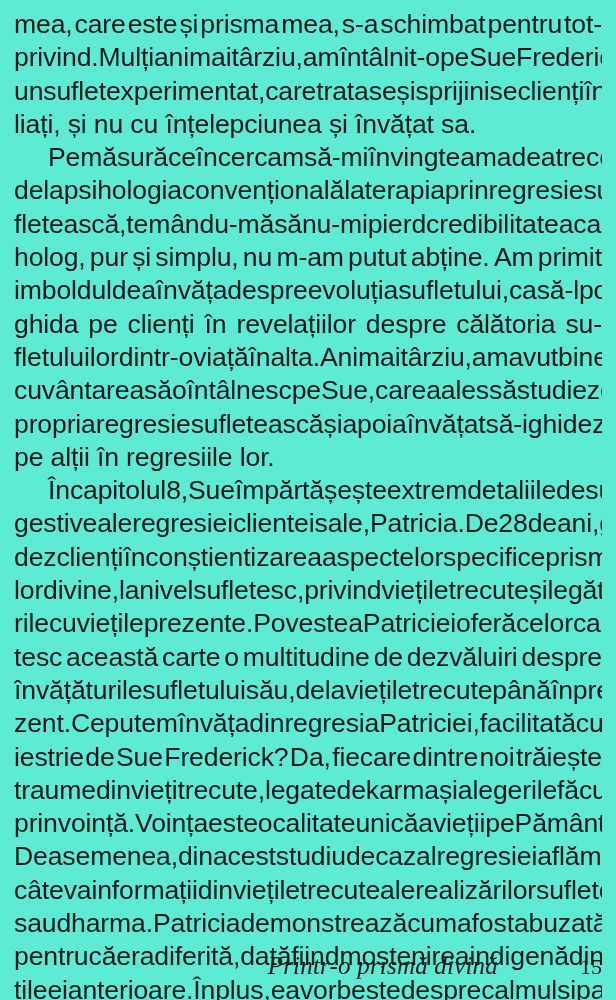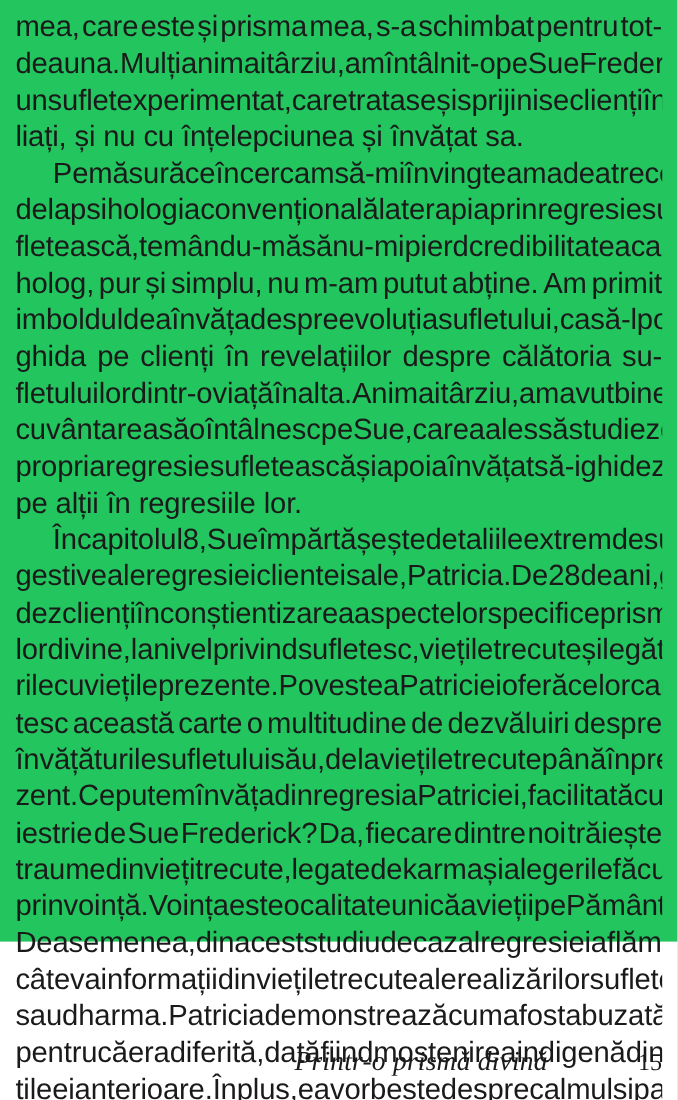--- a/index.html
+++ b/index.html
@@ -12,22 +12,22 @@
     height: 1000px;
     overflow: hidden;
     font-family: "Liberation Sans", sans-serif;
     color: #1a1a1a;
     -webkit-font-smoothing: antialiased;
   }
 
   .page {
     position: relative;
     width: 616px;
-    height: 856px;
-    background: #22c55e;
+    height: 1000px;
+    background: #5eead4;
     box-sizing: border-box;
   }
 
   .text-block {
     position: absolute;
     left: 14px;
     top: 8px;
     width: 588px;
   }
 
@@ -95,41 +95,41 @@
   }
 </style>
 </head>
 <body>
 
 <div class="page">
 
   <div class="text-block">
       <div>
         <div class="line just"><span class="w">mea,</span><span class="w">care</span><span class="w">este</span><span class="w">și</span><span class="w">prisma</span><span class="w">mea,</span><span class="w">s-a</span><span class="w">schimbat</span><span class="w">pentru</span><span class="w">tot-</span></div>
-        <div class="line just"><span class="w">deauna.</span><span class="w">Mulți</span><span class="w">ani</span><span class="w">mai</span><span class="w">târziu,</span><span class="w">am</span><span class="w">întâlnit-o</span><span class="w">pe</span><span class="w">Sue</span><span class="w">Frederick,</span></div>
+        <div class="line just"><span class="w">privind.</span><span class="w">Mulți</span><span class="w">ani</span><span class="w">mai</span><span class="w">târziu,</span><span class="w">am</span><span class="w">întâlnit-o</span><span class="w">pe</span><span class="w">Sue</span><span class="w">Frederick,</span></div>
         <div class="line just"><span class="w">un</span><span class="w">suflet</span><span class="w">experimentat,</span><span class="w">care</span><span class="w">tratase</span><span class="w">și</span><span class="w">sprijinise</span><span class="w">clienți</span><span class="w">îndo-</span></div>
         <div class="line last"><span class="w">liați,</span><span class="w">și</span><span class="w">nu</span><span class="w">cu</span><span class="w">înțelepciunea</span><span class="w">și</span><span class="w">învățat</span><span class="w">sa.</span></div>
       </div>
       <div>
         <div class="line just indent"><span class="w">Pe</span><span class="w">măsură</span><span class="w">ce</span><span class="w">încercam</span><span class="w">să-mi</span><span class="w">înving</span><span class="w">teama</span><span class="w">de</span><span class="w">a</span><span class="w">trece</span></div>
         <div class="line just"><span class="w">de</span><span class="w">la</span><span class="w">psihologia</span><span class="w">convențională</span><span class="w">la</span><span class="w">terapia</span><span class="w">prin</span><span class="w">regresie</span><span class="w">su-</span></div>
         <div class="line just"><span class="w">fletească,</span><span class="w">temându-mă</span><span class="w">să</span><span class="w">nu-mi</span><span class="w">pierd</span><span class="w">credibilitatea</span><span class="w">ca</span><span class="w">psi-</span></div>
         <div class="line just"><span class="w">holog,</span><span class="w">pur</span><span class="w">și</span><span class="w">simplu,</span><span class="w">nu</span><span class="w">m-am</span><span class="w">putut</span><span class="w">abține.</span><span class="w">Am</span><span class="w">primit</span></div>
         <div class="line just"><span class="w">imboldul</span><span class="w">de</span><span class="w">a</span><span class="w">învăța</span><span class="w">despre</span><span class="w">evoluția</span><span class="w">sufletului,</span><span class="w">ca</span><span class="w">să-l</span><span class="w">pot</span></div>
         <div class="line just"><span class="w">ghida</span><span class="w">pe</span><span class="w">clienți</span><span class="w">în</span><span class="w">revelațiilor</span><span class="w">despre</span><span class="w">călătoria</span><span class="w">su-</span></div>
         <div class="line just"><span class="w">fletului</span><span class="w">lor</span><span class="w">dintr-o</span><span class="w">viață</span><span class="w">în</span><span class="w">alta.</span><span class="w">Ani</span><span class="w">mai</span><span class="w">târziu,</span><span class="w">am</span><span class="w">avut</span><span class="w">bine-</span></div>
         <div class="line just"><span class="w">cuvântarea</span><span class="w">să</span><span class="w">o</span><span class="w">întâlnesc</span><span class="w">pe</span><span class="w">Sue,</span><span class="w">care</span><span class="w">a</span><span class="w">ales</span><span class="w">să</span><span class="w">studieze</span></div>
         <div class="line just"><span class="w">propria</span><span class="w">regresie</span><span class="w">sufletească</span><span class="w">și</span><span class="w">apoi</span><span class="w">a</span><span class="w">învățat</span><span class="w">să-i</span><span class="w">ghideze</span></div>
         <div class="line last"><span class="w">pe</span><span class="w">alții</span><span class="w">în</span><span class="w">regresiile</span><span class="w">lor.</span></div>
       </div>
       <div>
-        <div class="line just indent"><span class="w">În</span><span class="w">capitolul</span><span class="w">8,</span><span class="w">Sue</span><span class="w">împărtășește</span><span class="w">detaliile</span><span class="w">extrem</span><span class="w">de</span><span class="w">su-</span></div>
+        <div class="line just indent"><span class="w">În</span><span class="w">capitolul</span><span class="w">8,</span><span class="w">Sue</span><span class="w">împărtășește</span><span class="w">extrem</span><span class="w">detaliile</span><span class="w">de</span><span class="w">su-</span></div>
         <div class="line just"><span class="w">gestive</span><span class="w">ale</span><span class="w">regresiei</span><span class="w">clientei</span><span class="w">sale,</span><span class="w">Patricia.</span><span class="w">De</span><span class="w">28</span><span class="w">de</span><span class="w">ani,</span><span class="w">ghi-</span></div>
         <div class="line just"><span class="w">dez</span><span class="w">clienți</span><span class="w">în</span><span class="w">conștientizarea</span><span class="w">aspectelor</span><span class="w">specifice</span><span class="w">prismelor</span></div>
-        <div class="line just"><span class="w">lor</span><span class="w">divine,</span><span class="w">la</span><span class="w">nivel</span><span class="w">privind</span><span class="w">sufletesc,</span><span class="w">viețile</span><span class="w">trecute</span><span class="w">și</span><span class="w">legătu-</span></div>
+        <div class="line just"><span class="w">lor</span><span class="w">divine,</span><span class="w">la</span><span class="w">nivel</span><span class="w">sufletesc,</span><span class="w">privind</span><span class="w">viețile</span><span class="w">trecute</span><span class="w">și</span><span class="w">legătu-</span></div>
         <div class="line just"><span class="w">rile</span><span class="w">cu</span><span class="w">viețile</span><span class="w">prezente.</span><span class="w">Povestea</span><span class="w">Patriciei</span><span class="w">oferă</span><span class="w">celor</span><span class="w">care</span></div>
         <div class="line just"><span class="w">tesc</span><span class="w">această</span><span class="w">carte</span><span class="w">o</span><span class="w">multitudine</span><span class="w">de</span><span class="w">dezvăluiri</span><span class="w">despre</span></div>
         <div class="line just"><span class="w">învățăturile</span><span class="w">sufletului</span><span class="w">său,</span><span class="w">de</span><span class="w">la</span><span class="w">viețile</span><span class="w">trecute</span><span class="w">până</span><span class="w">în</span><span class="w">pre-</span></div>
         <div class="line just"><span class="w">zent.</span><span class="w">Ce</span><span class="w">putem</span><span class="w">învăța</span><span class="w">din</span><span class="w">regresia</span><span class="w">Patriciei,</span><span class="w">facilitată</span><span class="w">cu</span></div>
         <div class="line just"><span class="w">iestrie</span><span class="w">de</span><span class="w">Sue</span><span class="w">Frederick?</span><span class="w">Da,</span><span class="w">fiecare</span><span class="w">dintre</span><span class="w">noi</span><span class="w">trăiește</span></div>
         <div class="line just"><span class="w">traume</span><span class="w">din</span><span class="w">vieți</span><span class="w">trecute,</span><span class="w">legate</span><span class="w">de</span><span class="w">karma</span><span class="w">și</span><span class="w">alegerile</span><span class="w">făcute</span></div>
         <div class="line just"><span class="w">prin</span><span class="w">voință.</span><span class="w">Voința</span><span class="w">este</span><span class="w">o</span><span class="w">calitate</span><span class="w">unică</span><span class="w">a</span><span class="w">vieții</span><span class="w">pe</span><span class="w">Pământ.</span></div>
         <div class="line just"><span class="w">De</span><span class="w">asemenea,</span><span class="w">din</span><span class="w">acest</span><span class="w">studiu</span><span class="w">de</span><span class="w">caz</span><span class="w">al</span><span class="w">regresiei</span><span class="w">aflăm</span><span class="w">și</span></div>
         <div class="line just"><span class="w">câteva</span><span class="w">informații</span><span class="w">din</span><span class="w">viețile</span><span class="w">trecute</span><span class="w">ale</span><span class="w">realizărilor</span><span class="w">sufletești,</span></div>
         <div class="line just"><span class="w">sau</span><span class="w">dharma.</span><span class="w">Patricia</span><span class="w">demonstrează</span><span class="w">cum</span><span class="w">a</span><span class="w">fost</span><span class="w">abuzată,</span></div>

